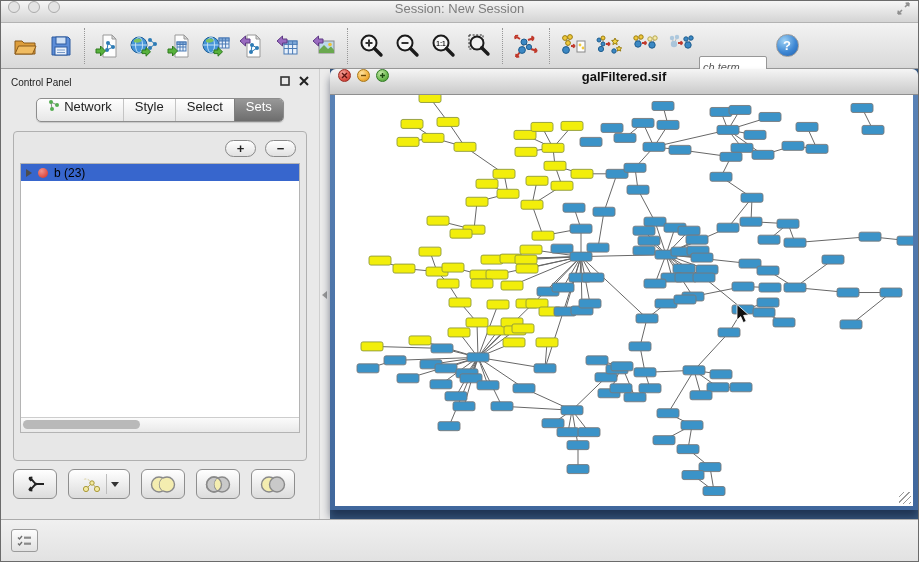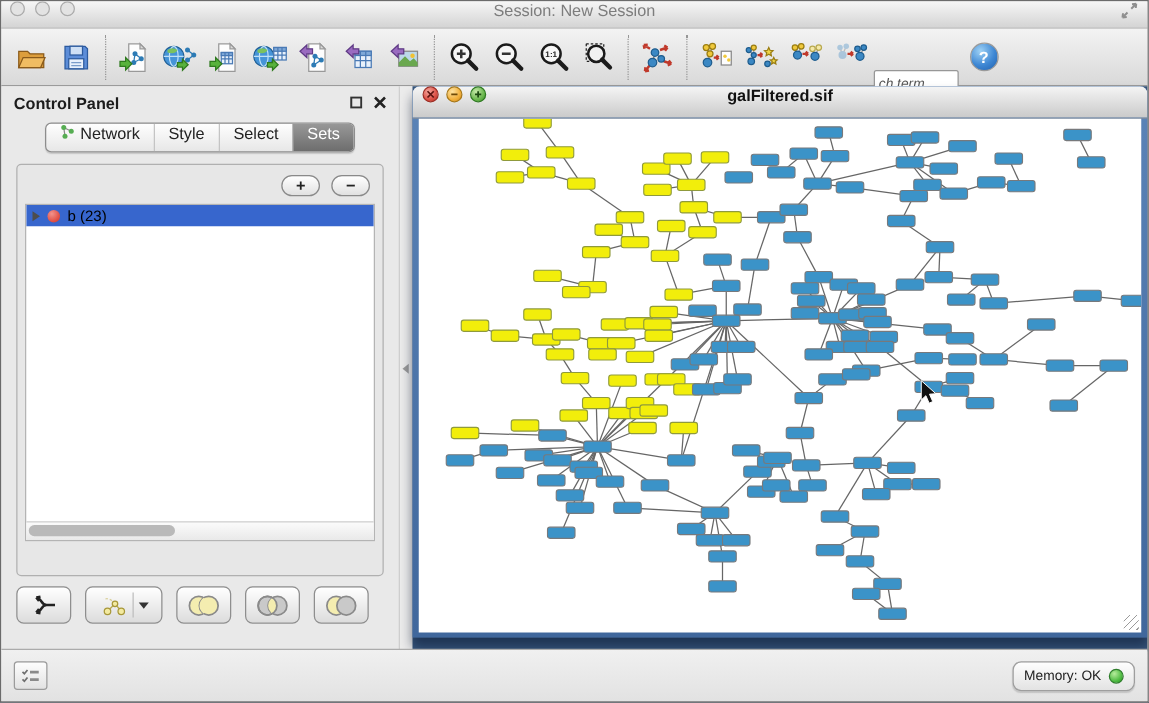--- a/index.html
+++ b/index.html
@@ -26,21 +26,21 @@
   .help-btn{width:24px;height:24px;border:none;background:transparent;padding:0;margin-left:8px;
     display:flex;align-items:center;justify-content:center;}
   .help-circle{width:21px;height:21px;border-radius:50%;
     background:radial-gradient(circle at 35% 28%,#9fd2f5,#3f88d4 55%,#1f5fae);
     border:1px solid #9a9a9a;color:#fff;font-size:13px;font-weight:bold;
     display:flex;align-items:center;justify-content:center;}
   
   .main{position:absolute;left:0;top:68px;right:0;height:452px;display:flex;}
   
   .cpanel{width:318px;background:#e9e9e9;box-sizing:border-box;position:relative;}
-  .cp-header{height:26px;display:flex;align-items:center;padding:0 10px;font-size:13px;color:#1c1c1c;font-weight:bold;}
+  .cp-header{height:26px;display:flex;align-items:center;padding:0 10px;font-size:10px;color:#1c1c1c;}
   .cp-header .sp{margin-left:auto;display:flex;gap:9px;align-items:center;}
   .cp-tabs{height:30px;display:flex;align-items:center;justify-content:center;}
   .tabbar{display:flex;height:22px;border:1px solid #8d8d8d;border-radius:5px;overflow:hidden;
     background:linear-gradient(#fefefe,#e7e7e7);font-size:13px;box-shadow:0 1px 1px rgba(0,0,0,.15);}
   .tab{display:flex;gap:4px;padding:0 11px;color:#222;border-left:1px solid #c4c4c4;}
   .tab:first-child{border-left:none;}
   .tab.sel{background:linear-gradient(#989898,#6d6d6d);color:#fff;border-left-color:#7d7d7d;}
   .cp-box{position:absolute;left:12px;right:12px;top:62px;height:330px;border:1px solid #b0b0b0;
     border-radius:4px;background:#e7e7e7;padding:6px;box-sizing:border-box;}
   .addrem{display:flex;justify-content:flex-end;gap:9px;padding:2px 4px 6px 0;}
@@ -823,18 +823,14 @@
 
   <div class="statusbar">
     <button class="task-btn">
       <svg width="15" height="13" viewBox="0 0 15 13">
         <path d="M1 3.5 l1.5 1.5 2.5 -3" stroke="#6f6f6f" stroke-width="1.4" fill="none"></path>
         <rect x="7" y="2.6" width="7" height="2.2" fill="#8a8a8a"></rect>
         <path d="M1 9.5 l1.5 1.5 2.5 -3" stroke="#6f6f6f" stroke-width="1.4" fill="none"></path>
         <rect x="7" y="8.6" width="7" height="2.2" fill="#8a8a8a"></rect>
       </svg>
     </button>
-    <button class="mem-btn">
-      <span>Memory: OK</span>
-      <span class="greendot"></span>
-    </button>
   </div>
 </div>
 
 </body></html>

